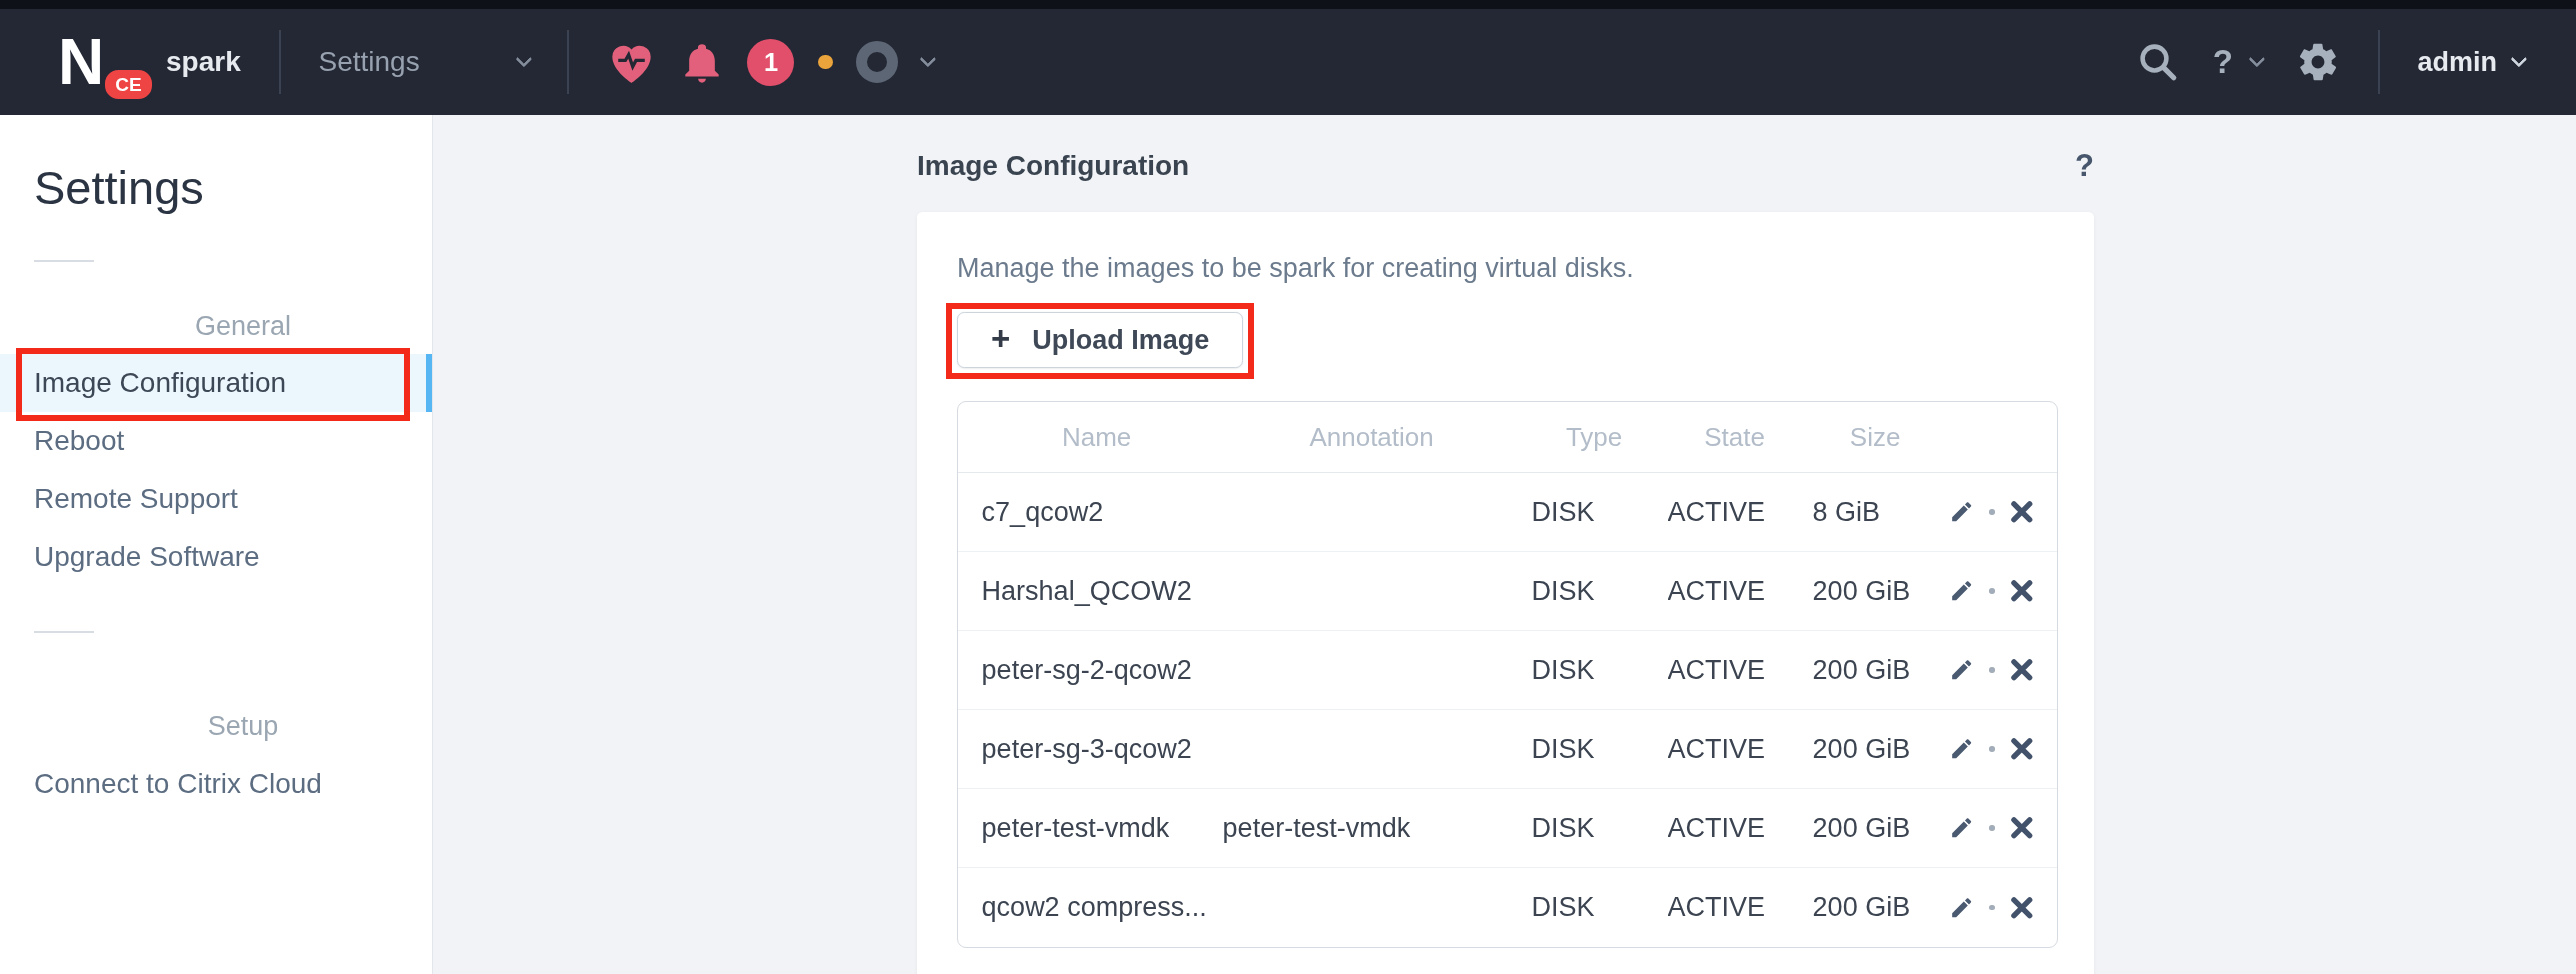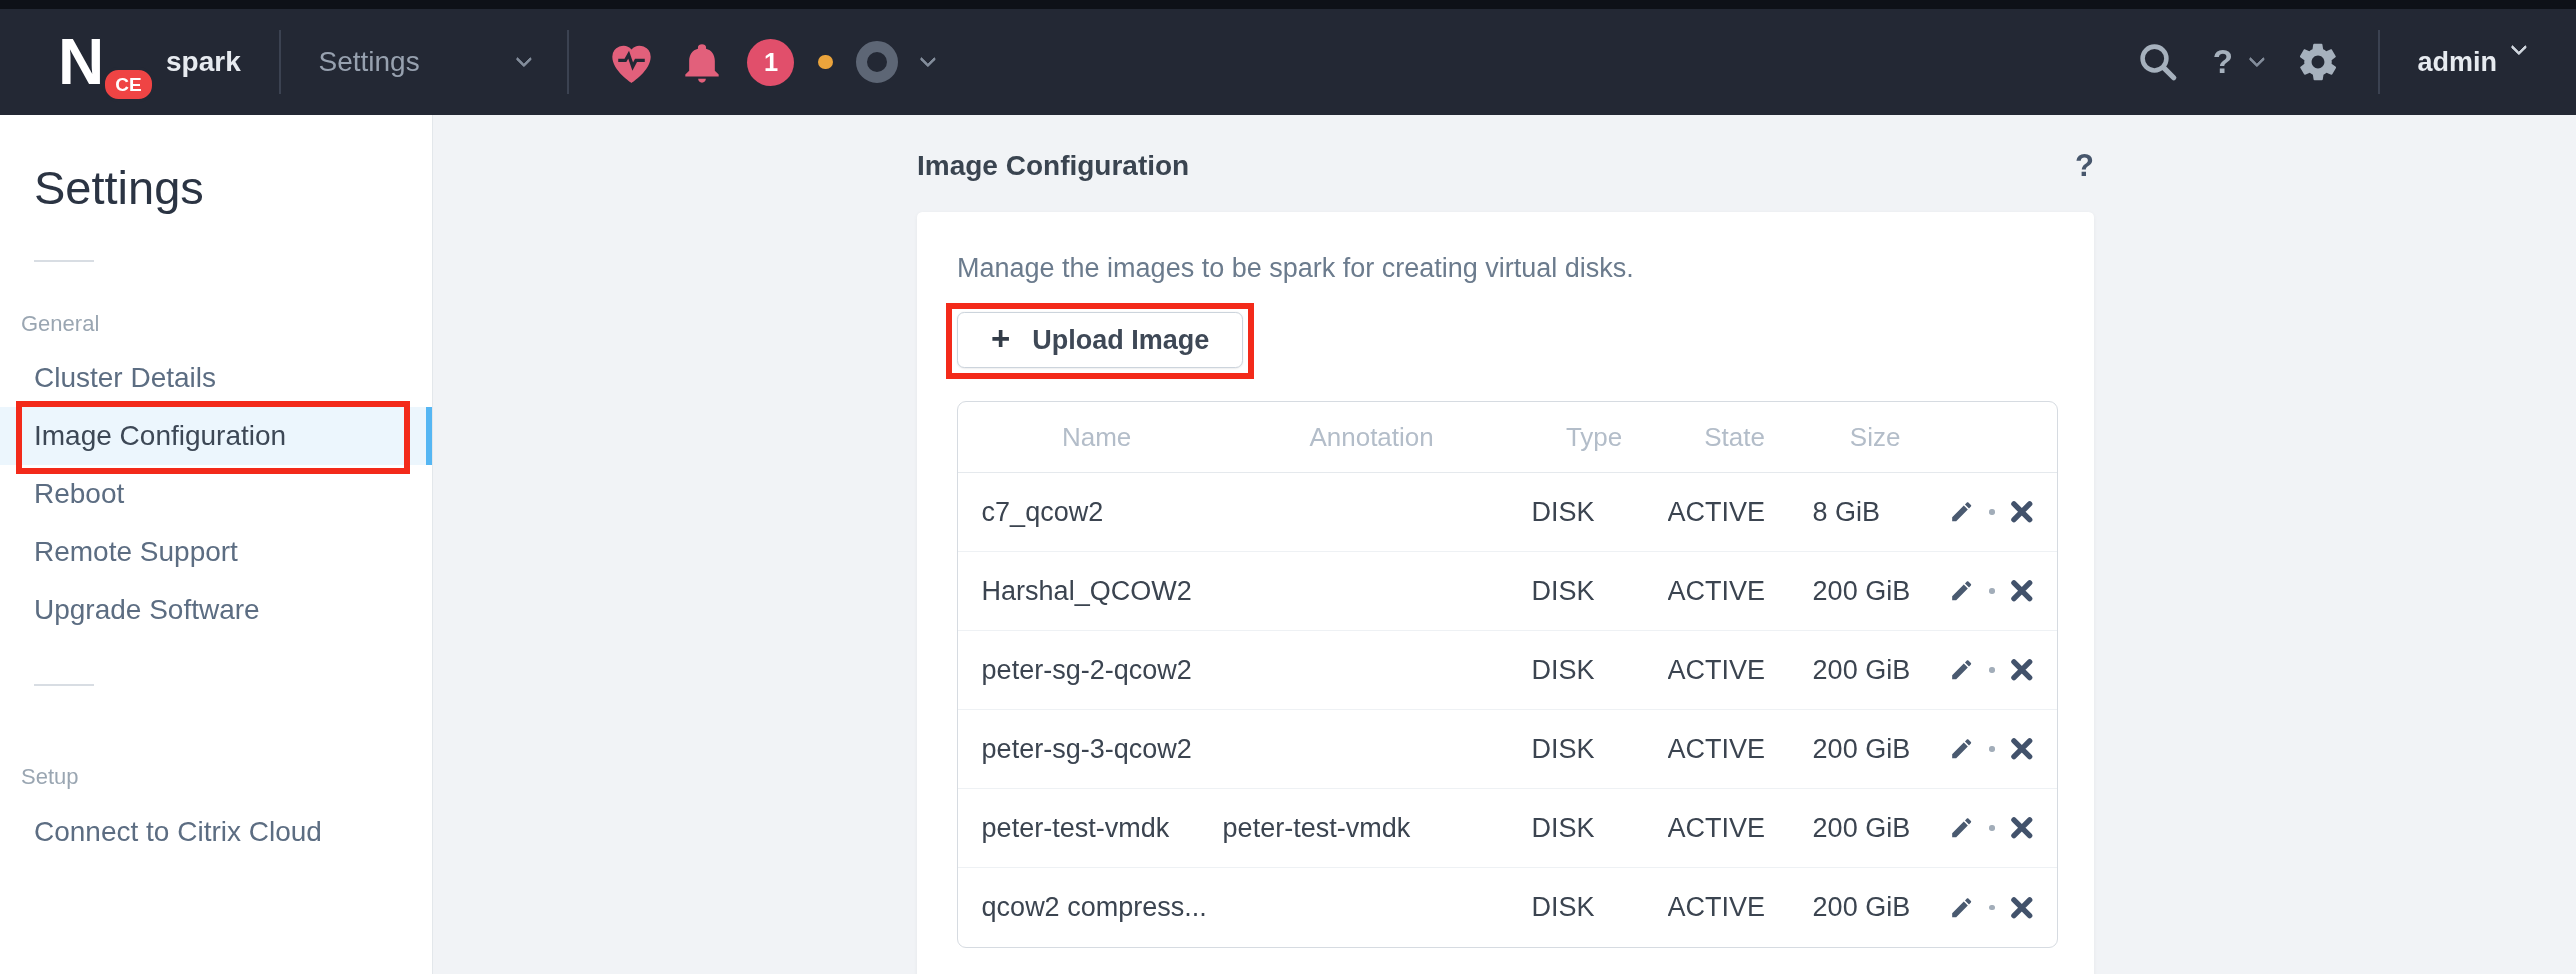--- a/index.html
+++ b/index.html
@@ -41,32 +41,32 @@
   .notif-badge {
     width:47px; height:47px; border-radius:50%; background:#e14f6b;
     color:#fff; font-size:25.4px; font-weight:700;
     display:flex; align-items:center; justify-content:center; cursor:pointer;
   }
   .amber-dot { width:14.5px; height:14.5px; border-radius:50%; background:#eba43c; }
   .ring { width:42px; height:42px; border-radius:50%; border:11px solid #5d6675; cursor:pointer; }
   .topbar-right { margin-left:auto; display:flex; align-items:center; gap:34px; padding-right:51px; }
   .help-q { font-size:33px; font-weight:700; color:#a6b1bd; cursor:pointer; }
   .help-chev { margin-left:-16.3px; }
-  .user-menu { display:flex; align-items:flex-start; gap:16.3px; cursor:pointer; }
+  .user-menu { display:flex; align-items:center; gap:16.3px; cursor:pointer; }
   .user-name { font-size:27px; font-weight:700; color:#e7ebf0; }
   .user-menu .chev { border-color:#cfd5dd; }
 
   
   .sidebar {
     position:absolute; top:115px; left:0; width:433px; bottom:0;
     background:#ffffff; border-right:1.8px solid #e3e7eb; z-index:2;
   }
   .sidebar-title { margin:45px 0 0 34px; font-size:47px; font-weight:400; color:#2b3443; }
   .side-div { width:60px; height:1.8px; background:#d8dde3; margin:45px 0 0 34px; }
-  .section-label { margin:49px 0 0 21px; font-size:22px; color:#9aa6b2; }
+  .section-label { margin:49px 0 0 54px; font-size:27px; color:#9aa6b2;text-align:center; }
   .section-label.setup { margin-top:78px; }
   .side-list { list-style:none; margin:12.7px 0 0 0; padding:0; }
   .side-item {
     position:relative; height:58px; display:flex; align-items:center;
     padding-left:34px; font-size:28px; color:#5c6d82; cursor:pointer;
   }
   .side-item.selected { background:#ecf6fd; color:#3d4856; }
   .active-bar { position:absolute; right:0; top:0; bottom:0; width:6.4px; background:#55b6f3; }
 
   
@@ -167,23 +167,20 @@
     </div>
   </div>
 </div>
 
 <div class="sidebar">
   <div class="sidebar-title">Settings</div>
   <div class="side-div"></div>
 
   <div class="section-label">General</div>
   <ul class="side-list">
-    <li class="side-item">
-      <span>Cluster Details</span>
-    </li>
     <li class="side-item selected">
       <span>Image Configuration</span>
       <span class="active-bar"></span>
       <span class="annotation-box sidebar-box"></span>
     </li>
     <li class="side-item">
       <span>Reboot</span>
     </li>
     <li class="side-item">
       <span>Remote Support</span>

